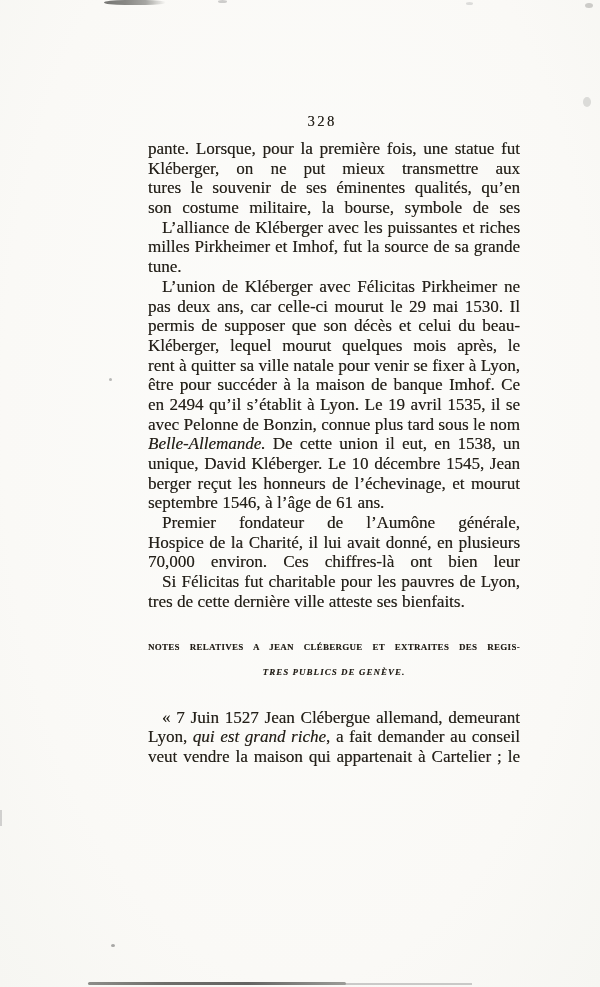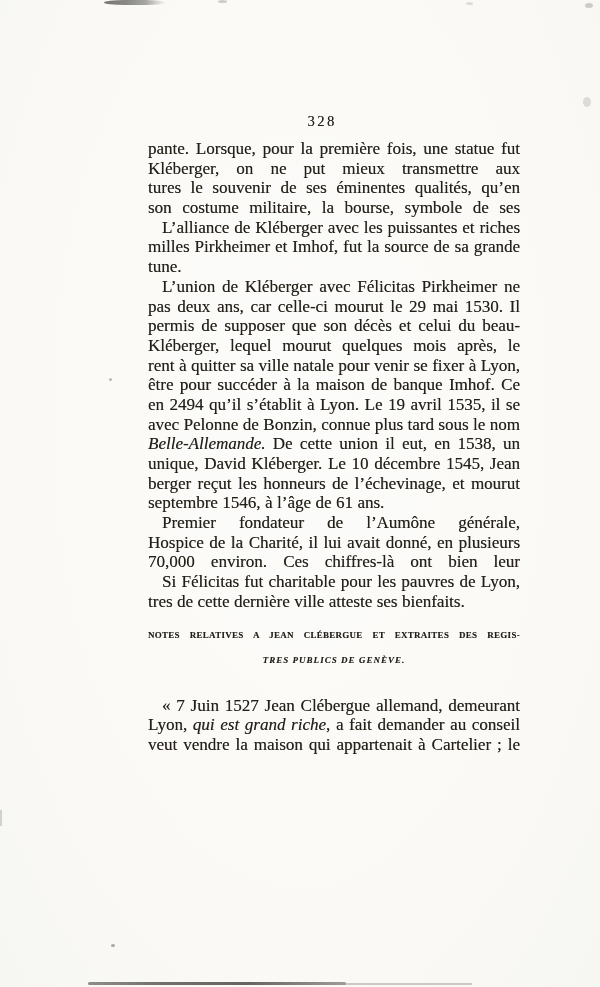--- a/index.html
+++ b/index.html
@@ -35,21 +35,21 @@
     height: 19.7px;
     overflow: hidden;
     text-align: justify;
     text-align-last: justify;
     text-shadow: 0.3px 0.2px 0.4px rgba(36,32,25,0.5);
     word-spacing: 0.2px;
   }
   .line.final { text-align-last: left; }
   .line.indent { text-indent: 14px; }
   .heading {
-    margin-top: 11px;
+    margin-top: 23px;
     font-weight: bold;
     font-size: 8.9px;
     letter-spacing: 0.35px;
     text-shadow: 0.2px 0.1px 0.3px rgba(36,32,25,0.45);
   }
   .h-line { line-height: 25px; height: 25px; overflow: hidden; }
   .h-just { text-align: justify; text-align-last: justify; }
   .h-center { text-align: center; letter-spacing: 1.1px; font-style: italic; }
   #quote-paragraphs { margin-top: 23px; }
   .art { position: absolute; pointer-events: none; }

